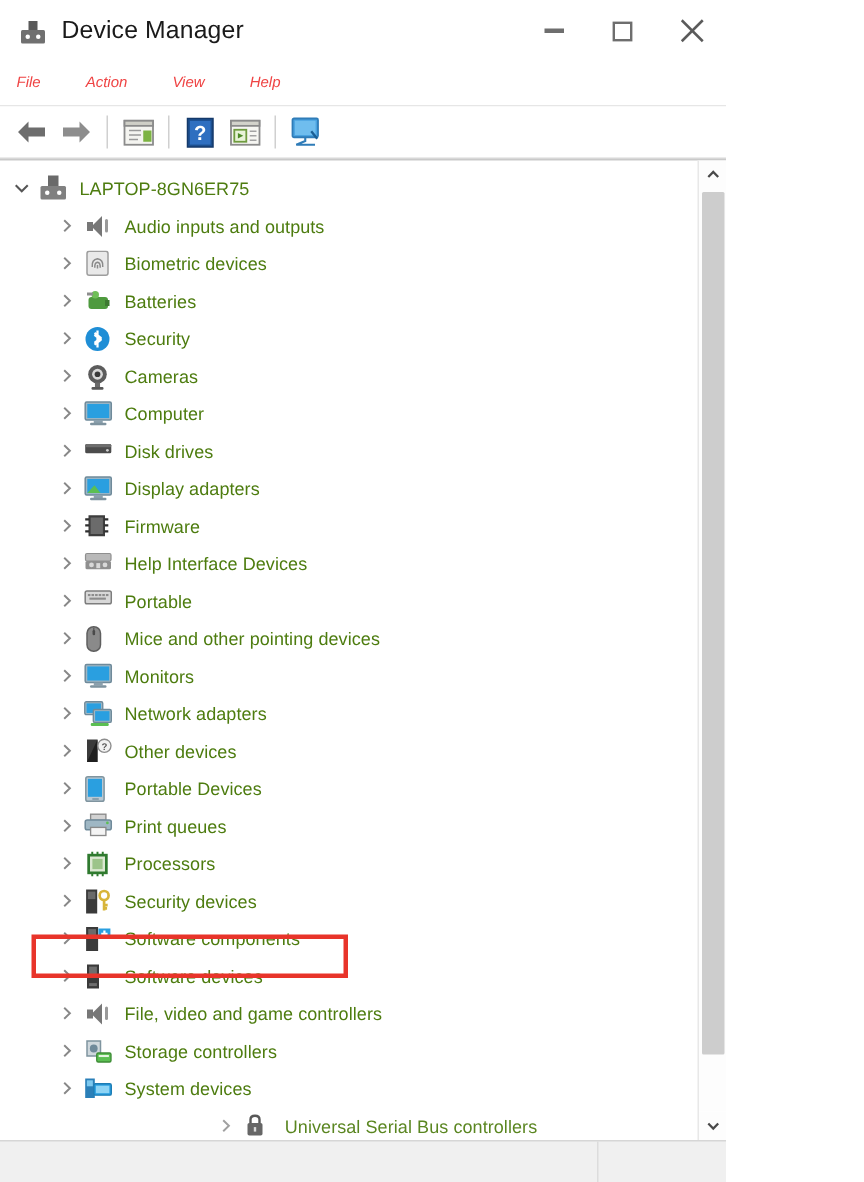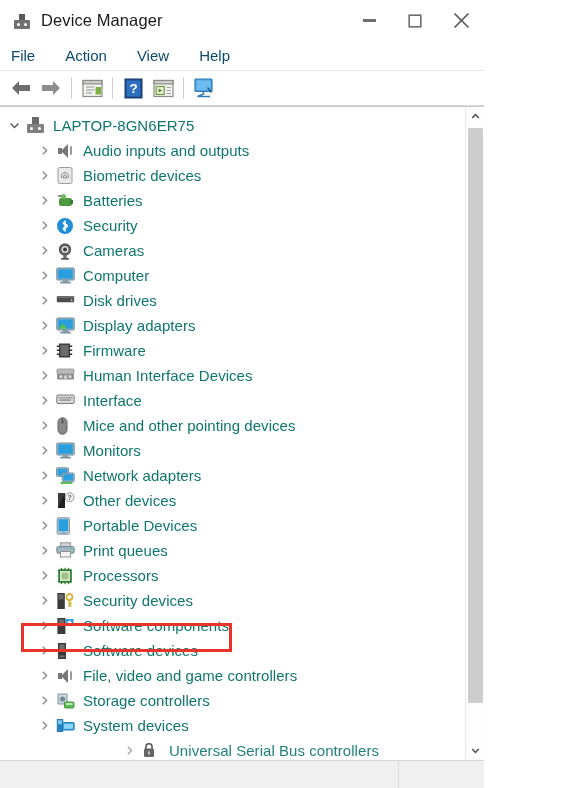--- a/index.html
+++ b/index.html
@@ -56,23 +56,24 @@
 
   
   .menubar {
     height: 30px; flex: 0 0 30px;
     display: flex; align-items: center;
     padding-left: 11px;
     background: #ffffff;
     border-bottom: 1px solid #e6e6e6;
   }
   .menu-item {
-    font-size: 15px; color: #0c4a6e;
+    font-size: 10px; color: #ef4444;
     padding: 0 13px 0 0; margin-right: 17px;
     line-height: 30px;
+    font-style: italic;
   }
   .menu-item:last-child { margin-right: 0; }
 
   
   .toolbar {
     height: 35px; flex: 0 0 35px;
     display: flex; align-items: center;
     background: #ffffff;
     padding-left: 6px;
     border-bottom: 1px solid #d8d8d8;
@@ -115,21 +116,21 @@
     width: 16px; height: 16px; flex: 0 0 16px;
     display: flex; align-items: center; justify-content: center;
   }
   .chev svg { display: block; }
   .dev-icon {
     width: 20px; height: 18px; flex: 0 0 20px;
     margin-left: 4px; margin-right: 7px;
     position: relative;
   }
   .row-label {
-    font-size: 15px; color: #0f766e; letter-spacing: .05px;
+    font-size: 12px; color: #4d7c0f; letter-spacing: .05px;
   }
   .row.last { opacity: .92; justify-content: center; }
 
   
   .ic { position: absolute; }
 
   
   .scrollbar {
     width: 19px; flex: 0 0 19px;
     background: #ffffff;
@@ -451,21 +452,21 @@
         </div>
         <div class="dev-icon">
           <svg width="19" height="15" viewBox="0 0 19 15">
             <rect x="1" y="2" width="17" height="5" rx="1" fill="#b9b9b9" stroke="#8f8f8f" stroke-width="0.8"></rect>
             <rect x="1" y="7" width="17" height="5.5" rx="1" fill="#8f8f8f"></rect>
             <circle cx="5" cy="9.6" r="1.6" fill="#d8d8d8"></circle>
             <circle cx="14" cy="9.6" r="1.6" fill="#d8d8d8"></circle>
             <rect x="8.2" y="8.4" width="2.6" height="3.4" fill="#d8d8d8"></rect>
           </svg>
         </div>
-        <div class="row-label">Human Interface Devices</div>
+        <div class="row-label">Help Interface Devices</div>
       </div>
 
       <div class="row child">
         <div class="chev">
           <svg width="11" height="11" viewBox="0 0 11 11">
               <path d="M3.8 1.8 L7.6 5.5 L3.8 9.2" fill="none" stroke="#888" stroke-width="1.3"></path>
             </svg>
         </div>
         <div class="dev-icon">
           <svg width="19" height="13" viewBox="0 0 19 13">
@@ -474,21 +475,21 @@
               <rect x="2.6" y="4" width="1.7" height="1.4"></rect>
                 <rect x="5" y="4" width="1.7" height="1.4"></rect>
               <rect x="7.4" y="4" width="1.7" height="1.4"></rect>
                 <rect x="9.8" y="4" width="1.7" height="1.4"></rect>
               <rect x="12.2" y="4" width="1.7" height="1.4"></rect>
                 <rect x="14.6" y="4" width="1.7" height="1.4"></rect>
               <rect x="3.6" y="6.4" width="11" height="1.4"></rect>
             </g>
           </svg>
         </div>
-        <div class="row-label">Interface</div>
+        <div class="row-label">Portable</div>
       </div>
 
       <div class="row child">
         <div class="chev">
           <svg width="11" height="11" viewBox="0 0 11 11">
               <path d="M3.8 1.8 L7.6 5.5 L3.8 9.2" fill="none" stroke="#888" stroke-width="1.3"></path>
             </svg>
         </div>
         <div class="dev-icon">
           <svg width="13" height="18" viewBox="0 0 13 18">

